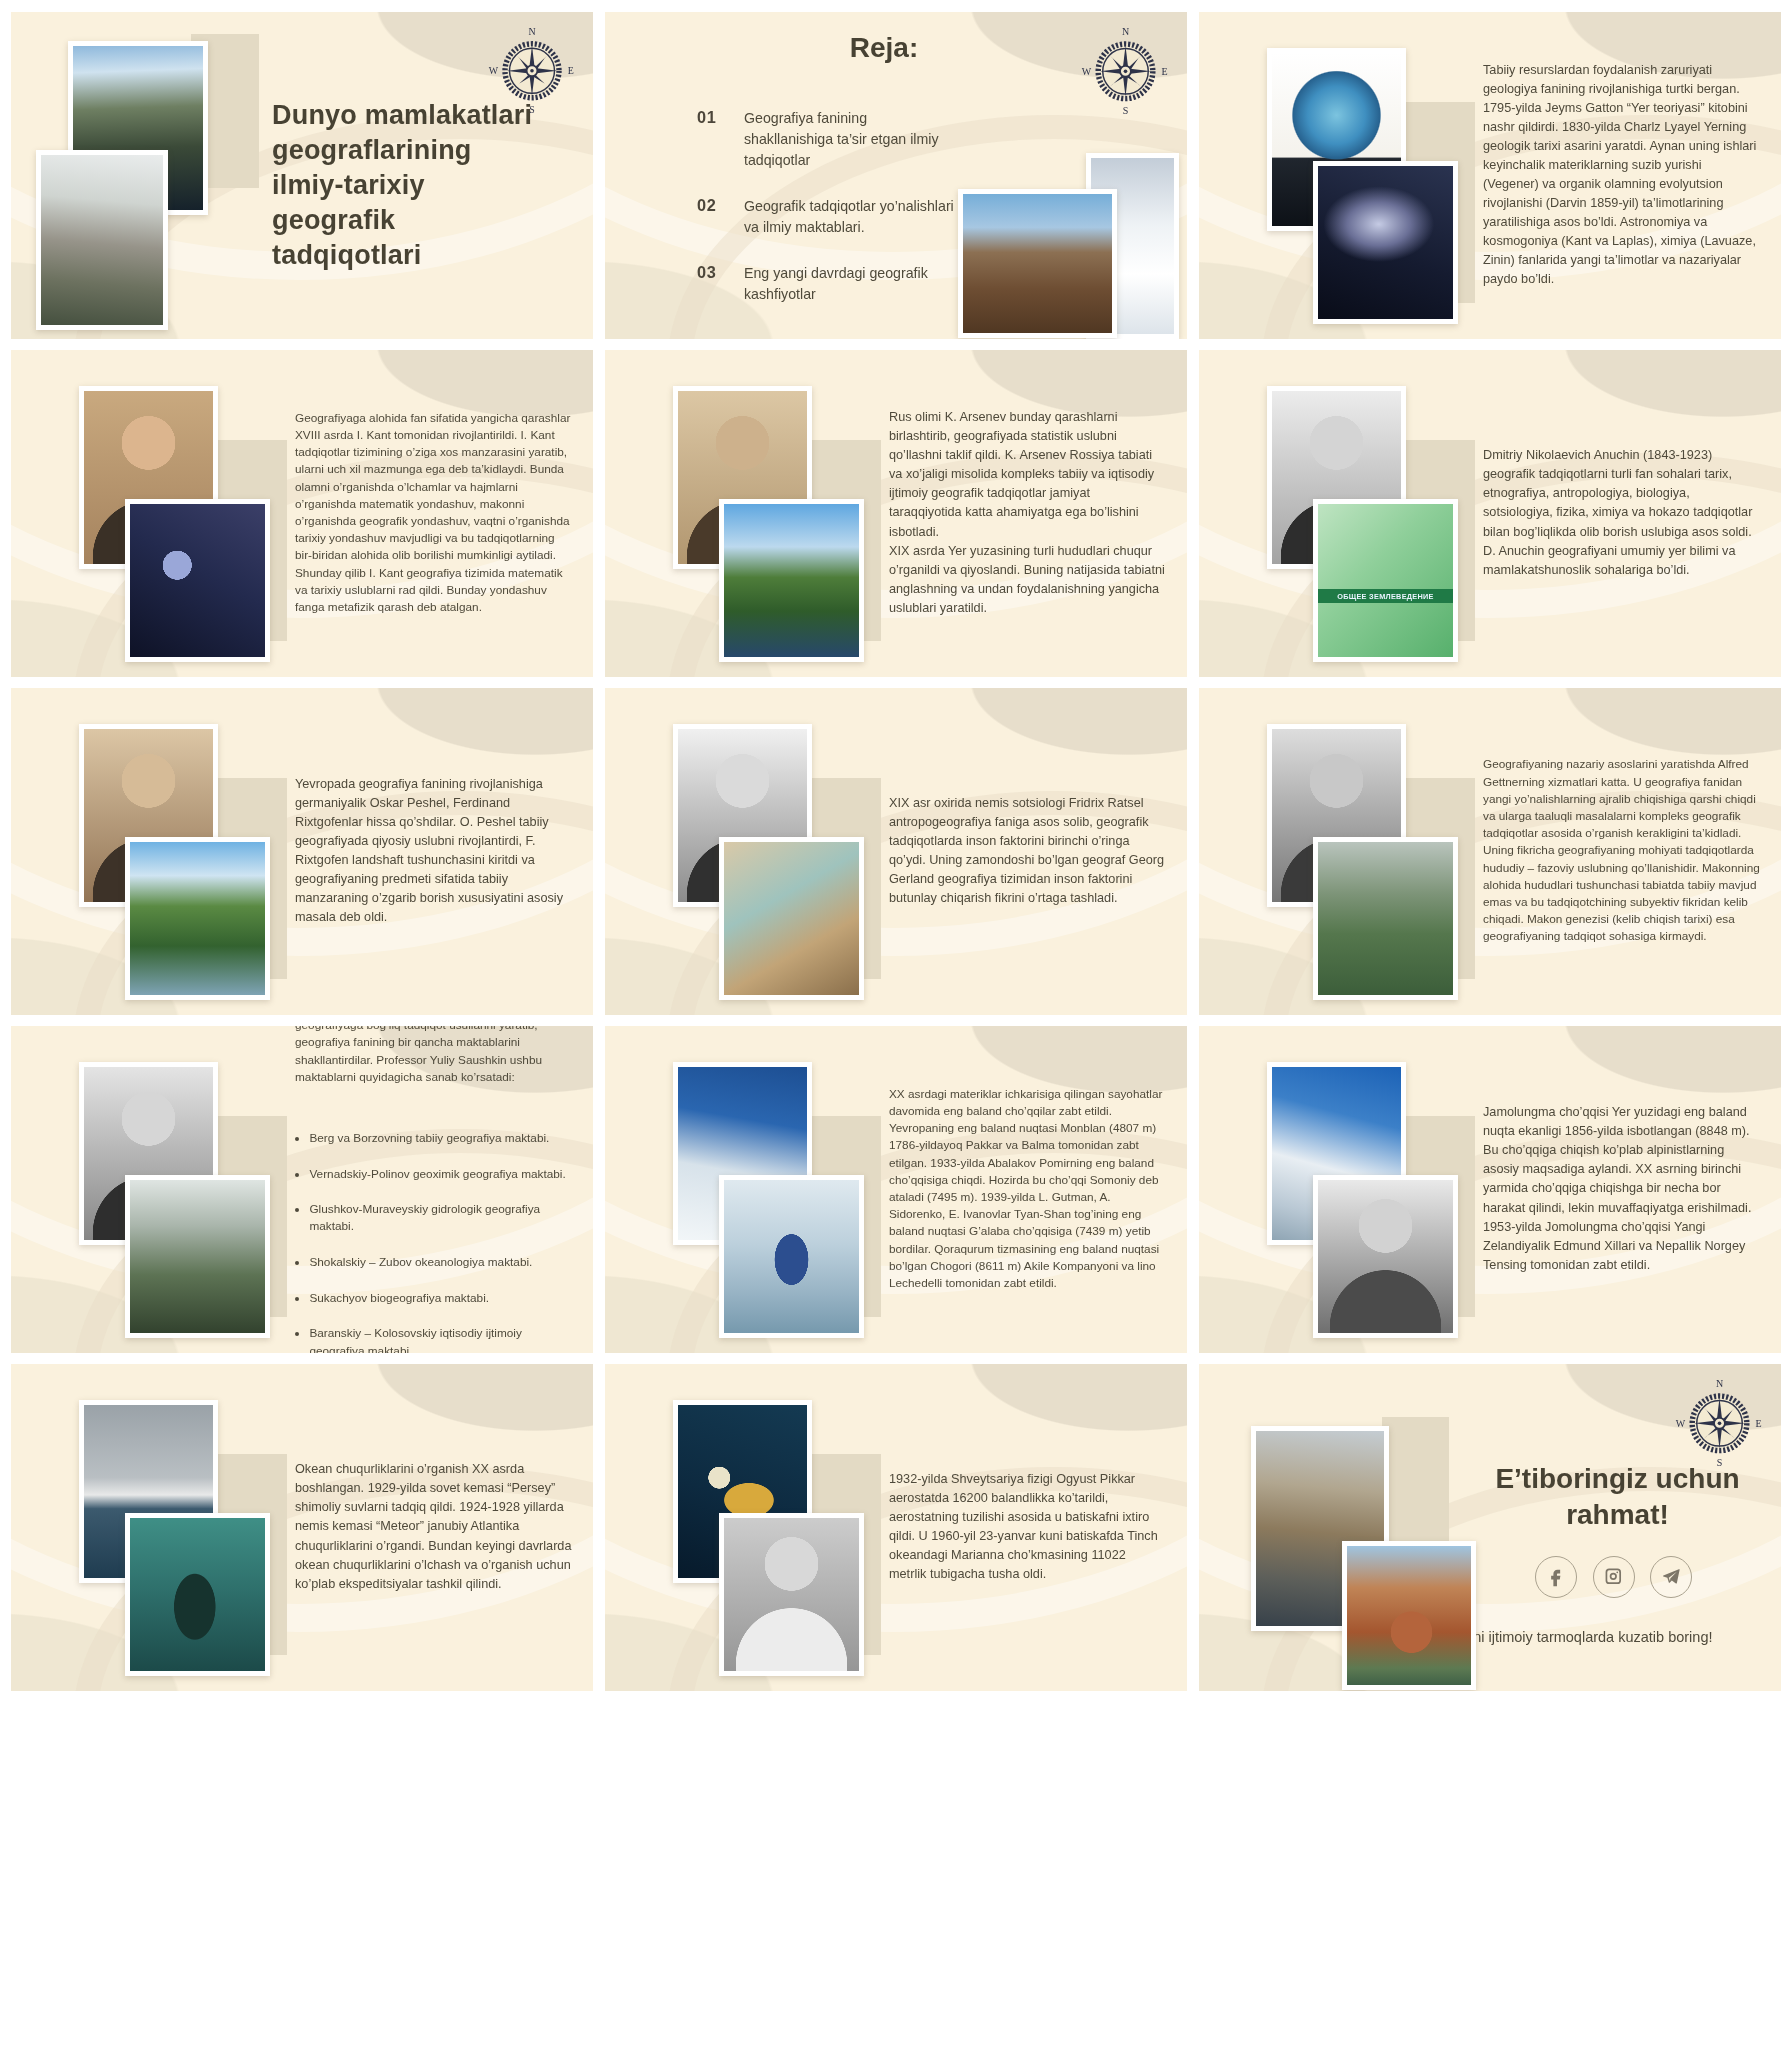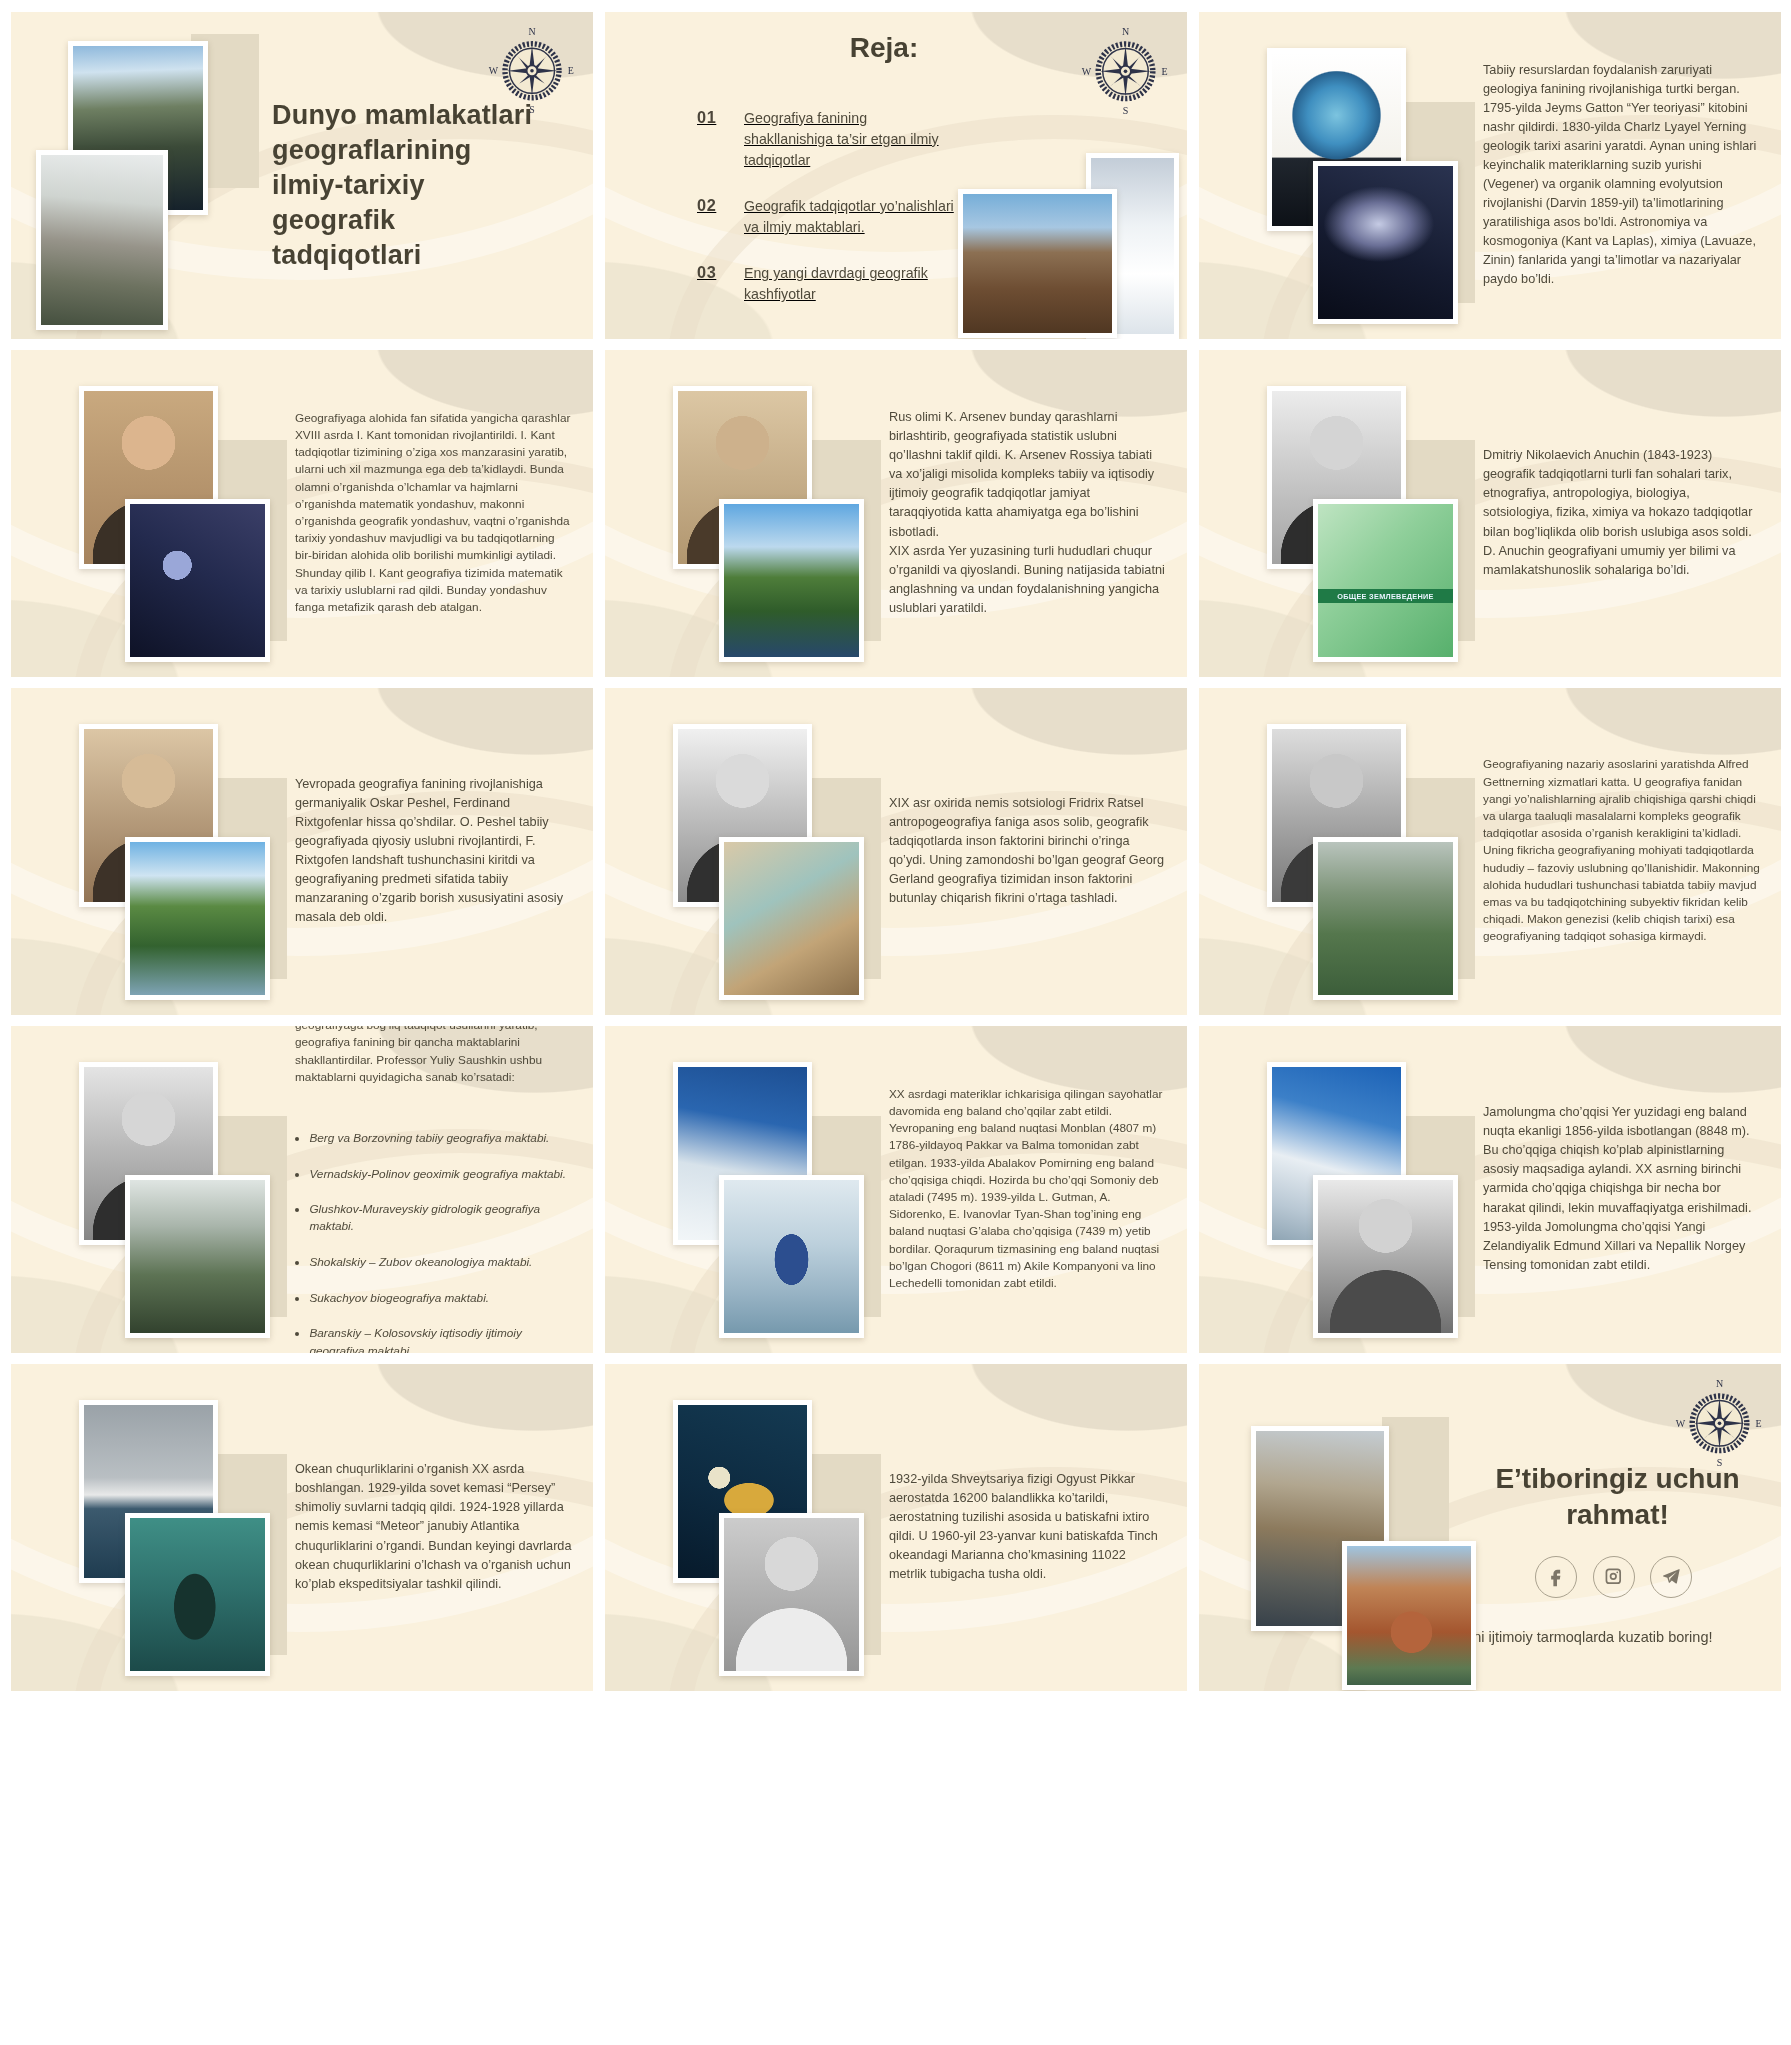--- a/index.html
+++ b/index.html
@@ -20,33 +20,33 @@
   .photo{position:absolute;border:5.4px solid #ffffff;box-shadow:0 1.8px 6px rgba(90,75,50,.22);box-sizing:border-box;}
   .compass{position:absolute;top:12px;right:15.7px;width:90px;height:90px;}
   .agenda .compass,.thanks .compass{width:91px;height:91px;}
 
   
   .textcol{position:absolute;left:284px;top:0;bottom:0;width:277px;display:flex;align-items:center;}
   .textblock{font-size:12.7px;line-height:1.5;color:#4f4a3b;white-space:pre-line;}
   .textblock.dense{font-size:11.8px;line-height:1.46;}
   .textblock p{margin:0 0 6px 0;}
   .textblock ul{margin:3.6px 0 0 2.4px;padding-left:12px;}
-  .textblock li{margin-bottom:1.2px;font-style:italic;}
+  .textblock li{margin-bottom:1.2px;}
 
   
   .title-slide .t-accent{left:180px;top:22px;width:68px;height:154px;}
   .title-slide .t1{left:57px;top:29px;width:140px;height:174px;z-index:2;}
   .title-slide .t2{left:25.4px;top:138px;width:132px;height:180px;z-index:3;}
   .main-title{position:absolute;left:261px;top:68px;width:266px;font-size:27px;line-height:1.3;
       font-weight:700;color:#474233;letter-spacing:0.2px;}
 
   
   .agenda h2{position:absolute;left:0;right:24px;top:20.6px;margin:0;text-align:center;
       font-size:28px;font-weight:700;color:#474233;}
-  .reja{position:absolute;left:92px;top:96px;width:260px;list-style:none;margin:0;padding:0;text-decoration:underline;}
+  .reja{position:absolute;left:92px;top:96px;width:260px;list-style:none;margin:0;padding:0;}
   .reja li{display:flex;margin-bottom:25.4px;}
   .reja .num{width:47px;flex:0 0 47px;font-size:16.3px;font-weight:700;color:#4c463a;letter-spacing:0.6px;}
   .reja .itxt{font-size:14.2px;line-height:1.48;color:#4f4a3b;}
   .agenda .pa{left:353px;top:177px;width:159px;height:149px;z-index:3;}
   .agenda .pb{left:481px;top:141px;width:93px;height:186px;z-index:2;}
 
   
   .content .accent{left:182px;top:90px;width:94px;height:201px;}
   .content .p1{left:68px;top:36px;width:139px;height:183px;z-index:2;}
   .content .p2{left:114px;top:149px;width:145px;height:163px;z-index:3;}

